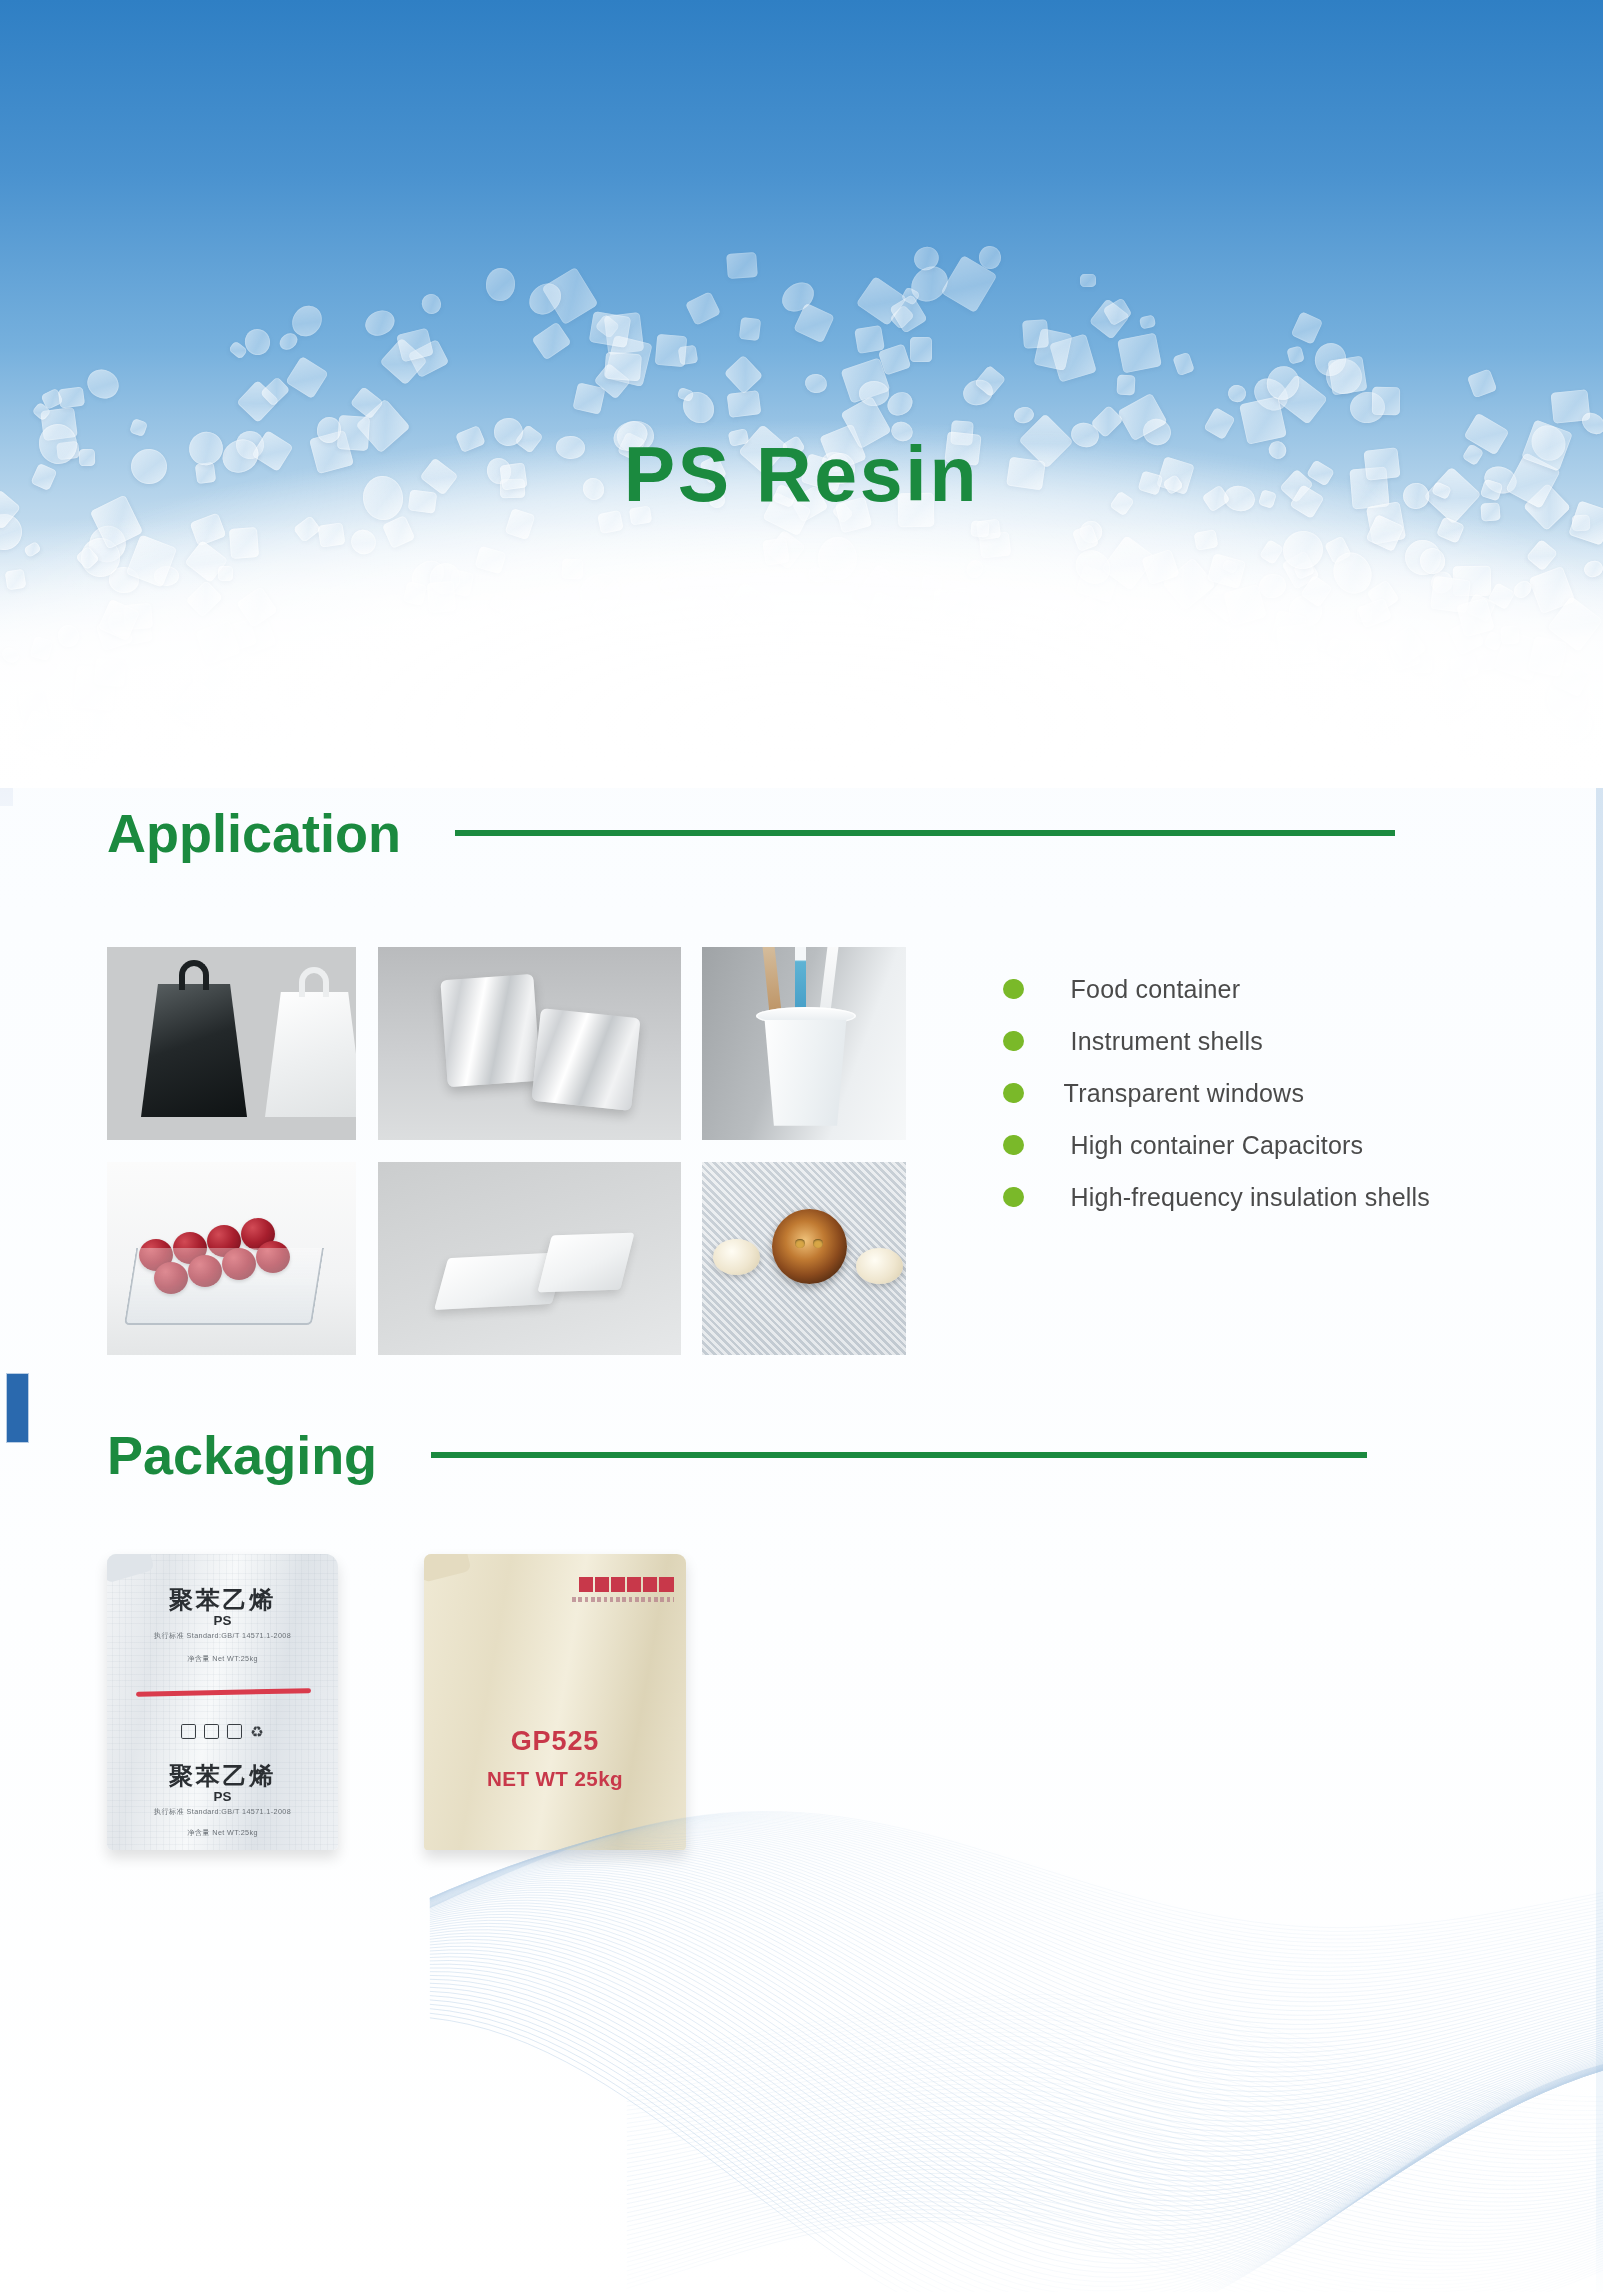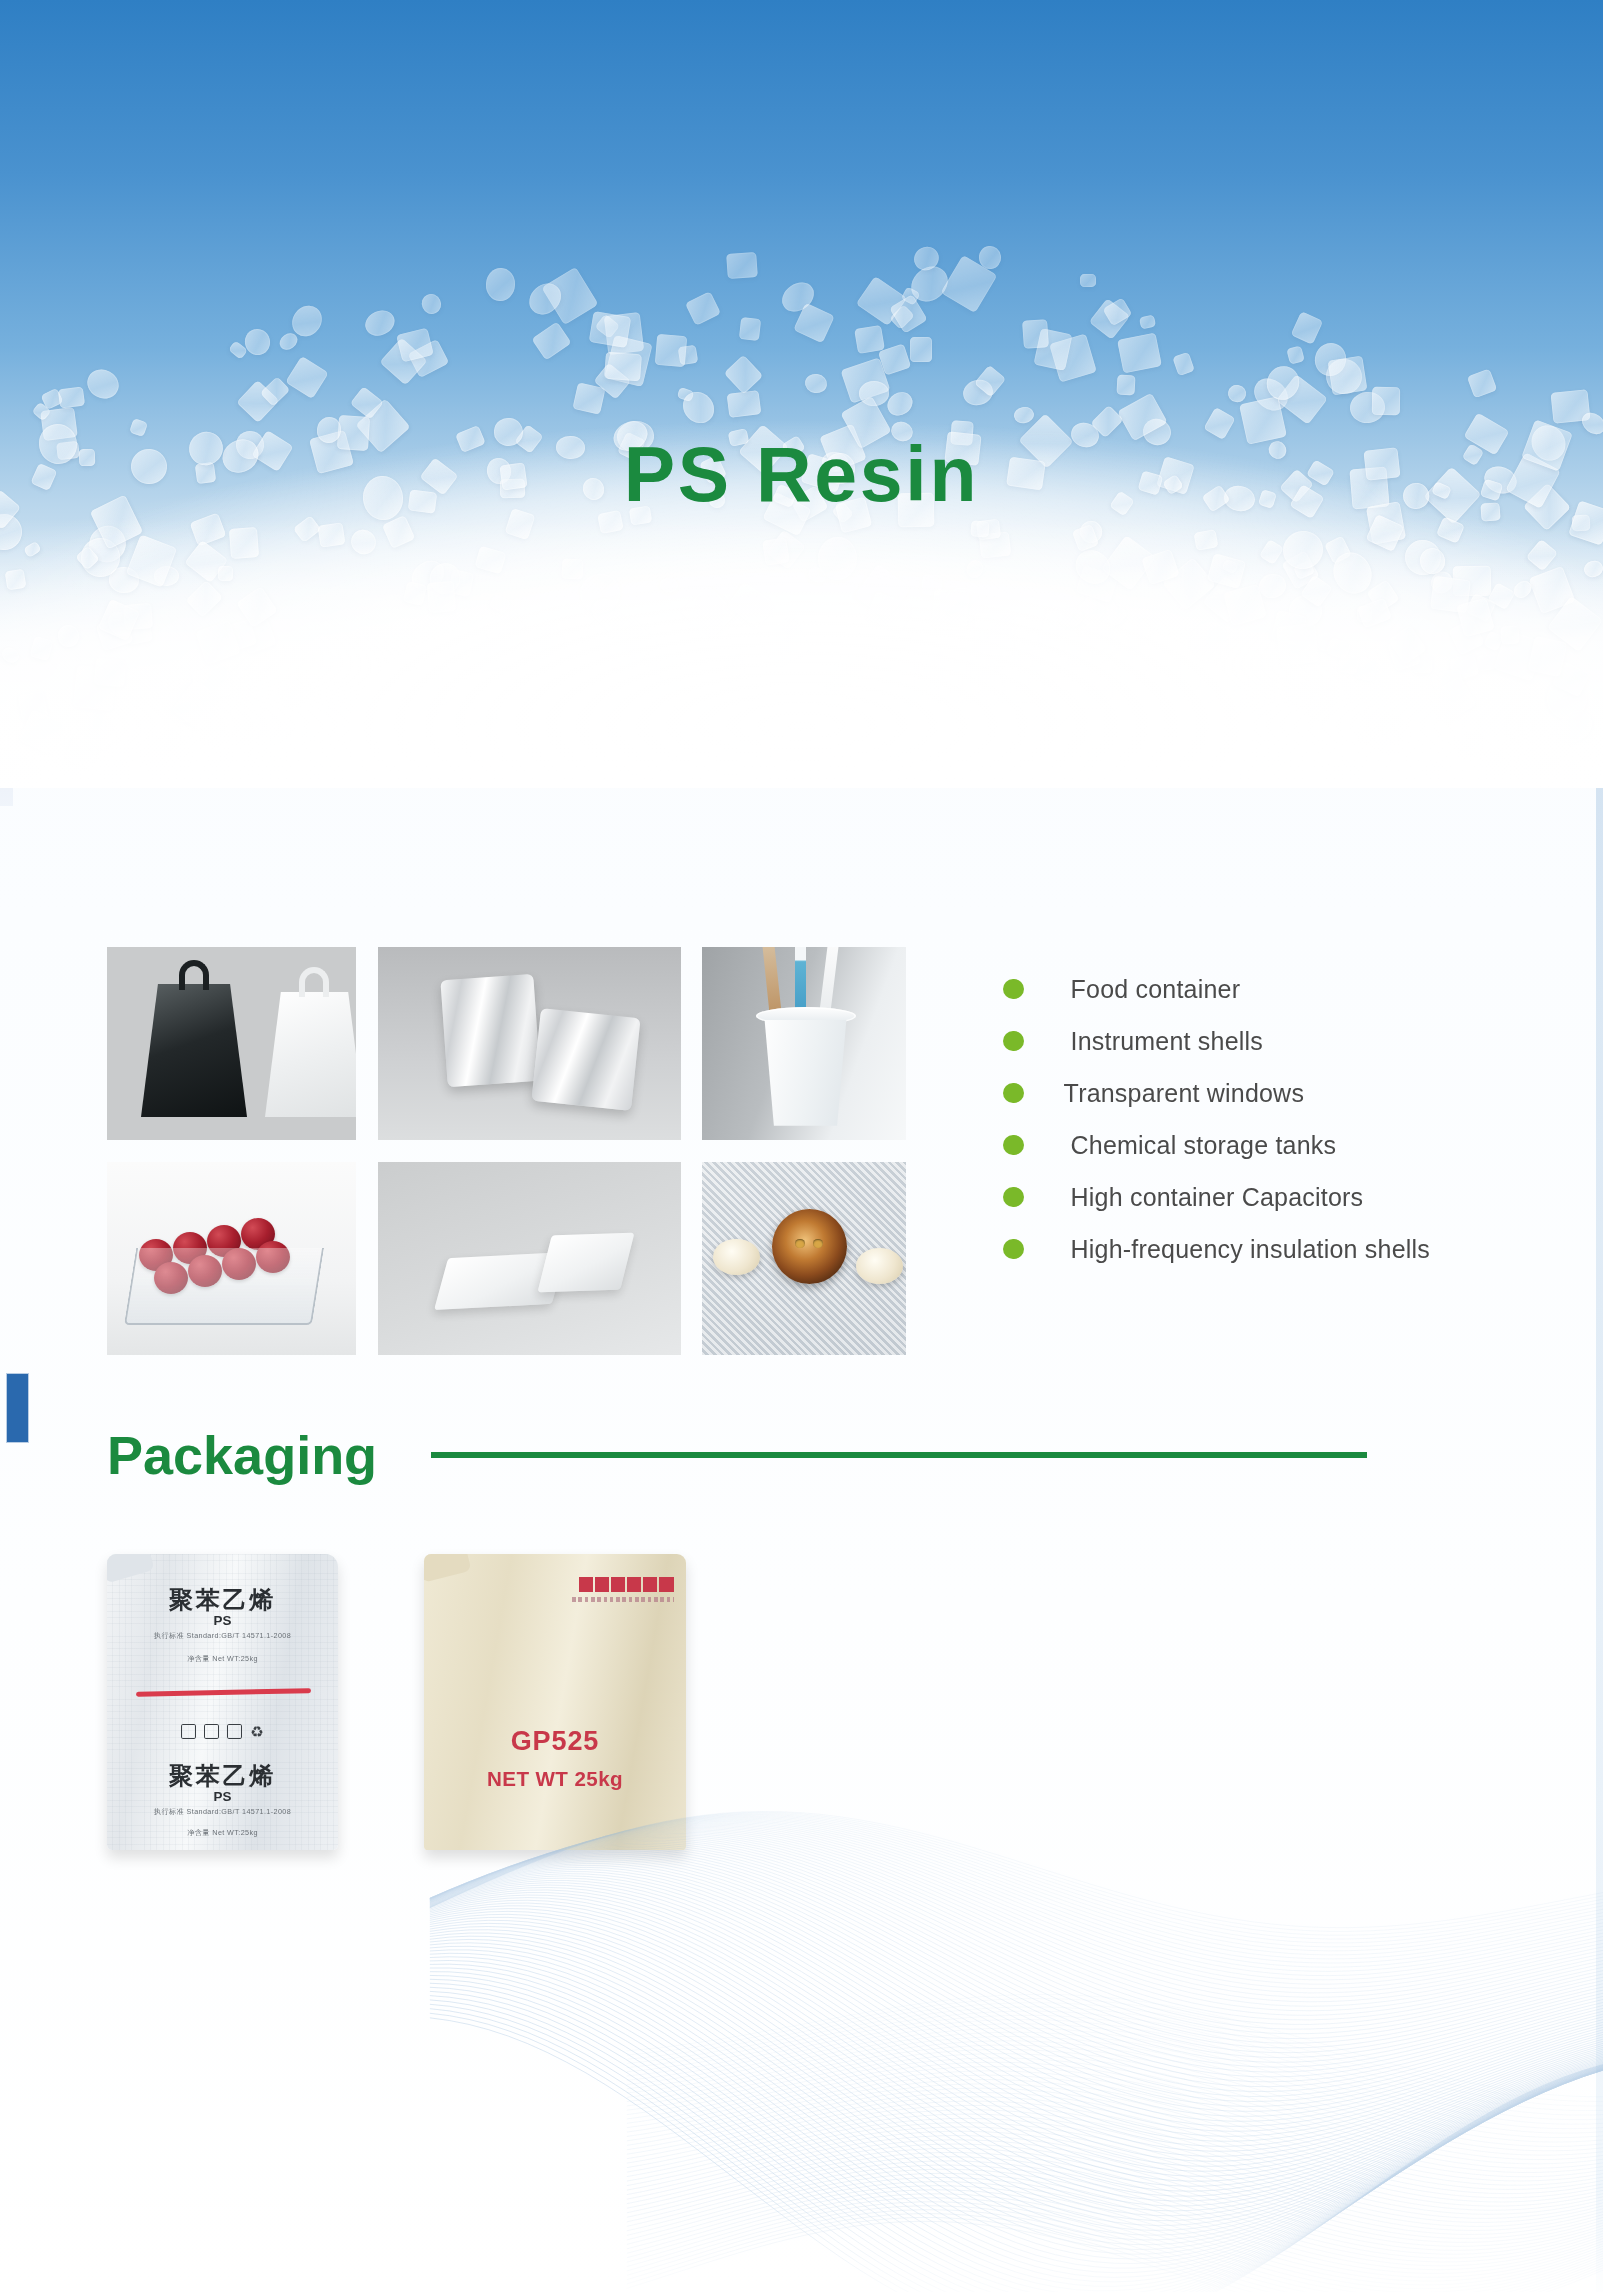--- a/index.html
+++ b/index.html
@@ -761,20 +761,24 @@
         <div class="pellet round" style="left: 1267px; top: 366px; width: 32px; height: 34px; transform: rotate(24.4506deg); opacity: 0.61;"></div>
         <div class="pellet" style="left: 619px; top: 738px; width: 32px; height: 36px; transform: rotate(3.03101deg); opacity: 0.95;"></div>
       </div>
 
     <div class="hero-mound"></div>
     <div class="hero-bottomfade"></div>
 
     <div class="hero-title">PS  Resin</div>
   </div>
 
+  <div class="section-head" id="head-application">
+    <div class="title">Application</div>
+    <div class="rule"></div>
+  </div>
 
   <div class="app-grid">
 
     <div class="app-cell c-bags">
       <div class="bag bag-dark"></div>
       <div class="bag-handle"></div>
       <div class="bag bag-light"></div>
       <div class="bag-handle lt"></div>
     </div>
 
@@ -825,24 +829,20 @@
         <div class="bullet" style="background: rgb(122, 185, 41);"></div>
         <div class="li-text" style="color: rgb(74, 74, 74);">Food container</div>
       </div>
       <div class="li">
         <div class="bullet" style="background: rgb(122, 185, 41);"></div>
         <div class="li-text" style="color: rgb(74, 74, 74);">Instrument shells</div>
       </div>
       <div class="li">
         <div class="bullet" style="background: rgb(122, 185, 41);"></div>
         <div class="li-text" style="color: rgb(74, 74, 74); margin-left: 40px;">Transparent windows</div>
-      </div>
-      <div class="li">
-        <div class="bullet" style="background: rgb(122, 185, 41);"></div>
-        <div class="li-text" style="color: rgb(74, 74, 74);">Chemical storage tanks</div>
       </div>
       <div class="li">
         <div class="bullet" style="background: rgb(122, 185, 41);"></div>
         <div class="li-text" style="color: rgb(74, 74, 74);">High container Capacitors</div>
       </div>
       <div class="li">
         <div class="bullet" style="background: rgb(122, 185, 41);"></div>
         <div class="li-text" style="color: rgb(74, 74, 74);">High-frequency insulation shells</div>
       </div>
     </div>

